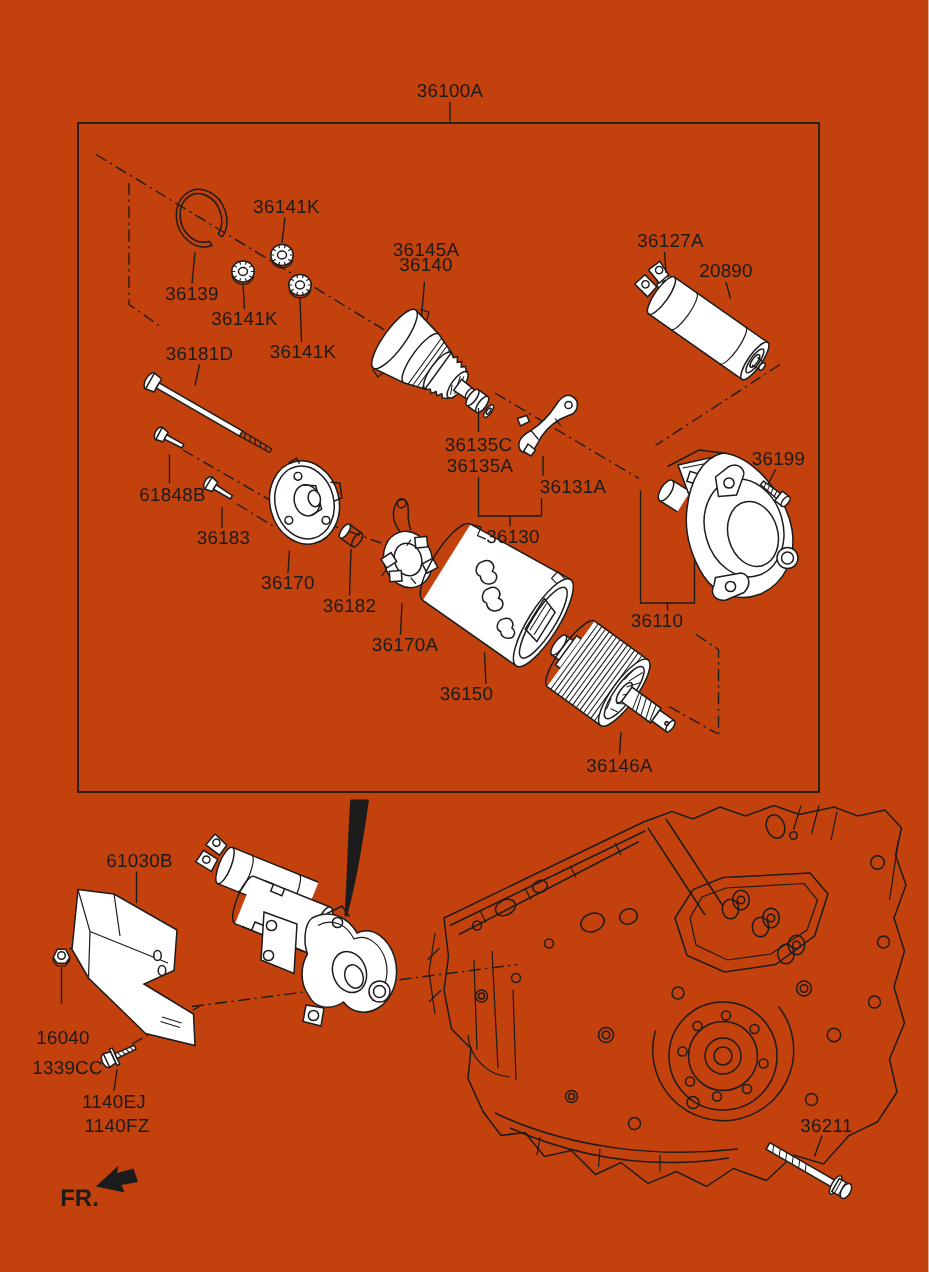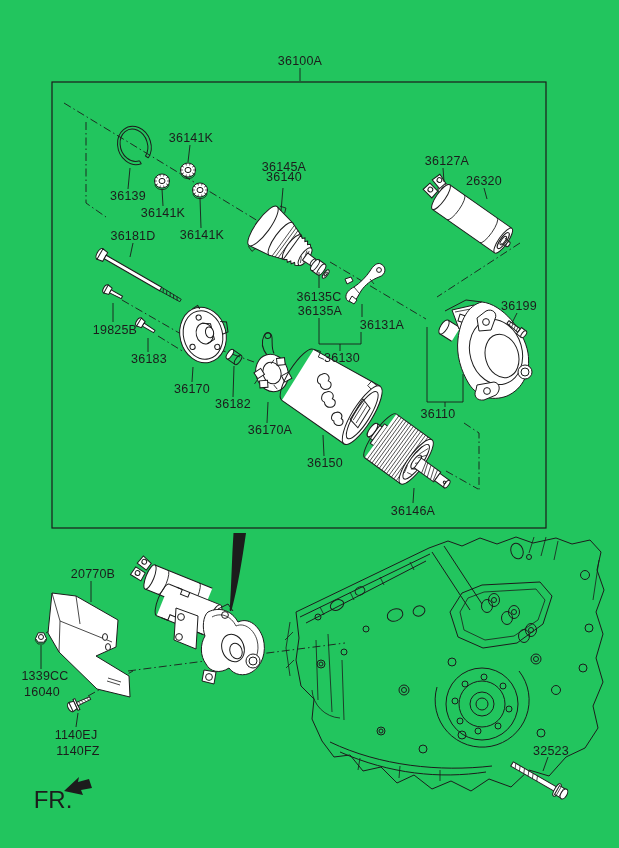--- a/index.html
+++ b/index.html
@@ -1,25 +1,25 @@
 <!DOCTYPE html>
 <html><head>
 <meta charset="utf-8">
 <style>
   html,body{margin:0;padding:0;background:#fff;}
   #stage{
-    position:relative;width:619px;height:848px;background:#22c55e;overflow:hidden;
+    position:relative;width:619px;height:848px;background:#c2410c;overflow:hidden;
     font-family:"Liberation Sans", sans-serif;
   }
   #art{position:absolute;left:0;top:0;}
   .callout{
     position:absolute;transform:translate(-50%,-50%);
     font-size:12.5px;letter-spacing:.2px;color:#1c1c1c;white-space:nowrap;line-height:1;
   }
-  .callout.fr{font-size:24px;font-weight:normal;letter-spacing:0;}
+  .callout.fr{font-size:16px;font-weight:bold;letter-spacing:0;}
 </style>
 </head>
 <body>
 
 <div id="stage">
 
 <svg id="art" width="619" height="848" viewBox="0 0 619 848">
   <defs>
     <g id="nut">
       <ellipse rx="7.5" ry="7" fill="#fff" stroke="#1c1c1c"></ellipse>
@@ -399,35 +399,35 @@
 
 <div class="callout" style="left:300px;top:61px">36100A</div>
 <div class="callout" style="left:191px;top:138px">36141K</div>
 <div class="callout" style="left:128px;top:196px">36139</div>
 <div class="callout" style="left:163px;top:213px">36141K</div>
 <div class="callout" style="left:202px;top:235px">36141K</div>
 <div class="callout" style="left:133px;top:236px">36181D</div>
 <div class="callout" style="left:284px;top:167px">36145A</div>
 <div class="callout" style="left:284px;top:177px">36140</div>
 <div class="callout" style="left:447px;top:161px">36127A</div>
-<div class="callout" style="left:484px;top:181px">26320</div>
+<div class="callout" style="left:484px;top:181px">20890</div>
 <div class="callout" style="left:319px;top:297px">36135C</div>
 <div class="callout" style="left:320px;top:311px">36135A</div>
 <div class="callout" style="left:382px;top:325px">36131A</div>
 <div class="callout" style="left:342px;top:358px">36130</div>
 <div class="callout" style="left:519px;top:306px">36199</div>
-<div class="callout" style="left:115px;top:330px">19825B</div>
+<div class="callout" style="left:115px;top:330px">61848B</div>
 <div class="callout" style="left:149px;top:359px">36183</div>
 <div class="callout" style="left:192px;top:389px">36170</div>
 <div class="callout" style="left:233px;top:404px">36182</div>
 <div class="callout" style="left:270px;top:430px">36170A</div>
-<div class="callout" style="left:325px;top:463px">36150</div>
+<div class="callout" style="left:311px;top:463px">36150</div>
 <div class="callout" style="left:413px;top:511px">36146A</div>
 <div class="callout" style="left:438px;top:414px">36110</div>
-<div class="callout" style="left:93px;top:574px">20770B</div>
-<div class="callout" style="left:45px;top:676px">1339CC</div>
+<div class="callout" style="left:93px;top:574px">61030B</div>
+<div class="callout" style="left:45px;top:712px">1339CC</div>
 <div class="callout" style="left:42px;top:692px">16040</div>
 <div class="callout" style="left:76px;top:735px">1140EJ</div>
 <div class="callout" style="left:78px;top:751px">1140FZ</div>
-<div class="callout" style="left:551px;top:751px">32523</div>
+<div class="callout" style="left:551px;top:751px">36211</div>
 <div class="callout fr" style="left:53px;top:800px">FR.</div>
 
 </div>
 
 </body></html>

